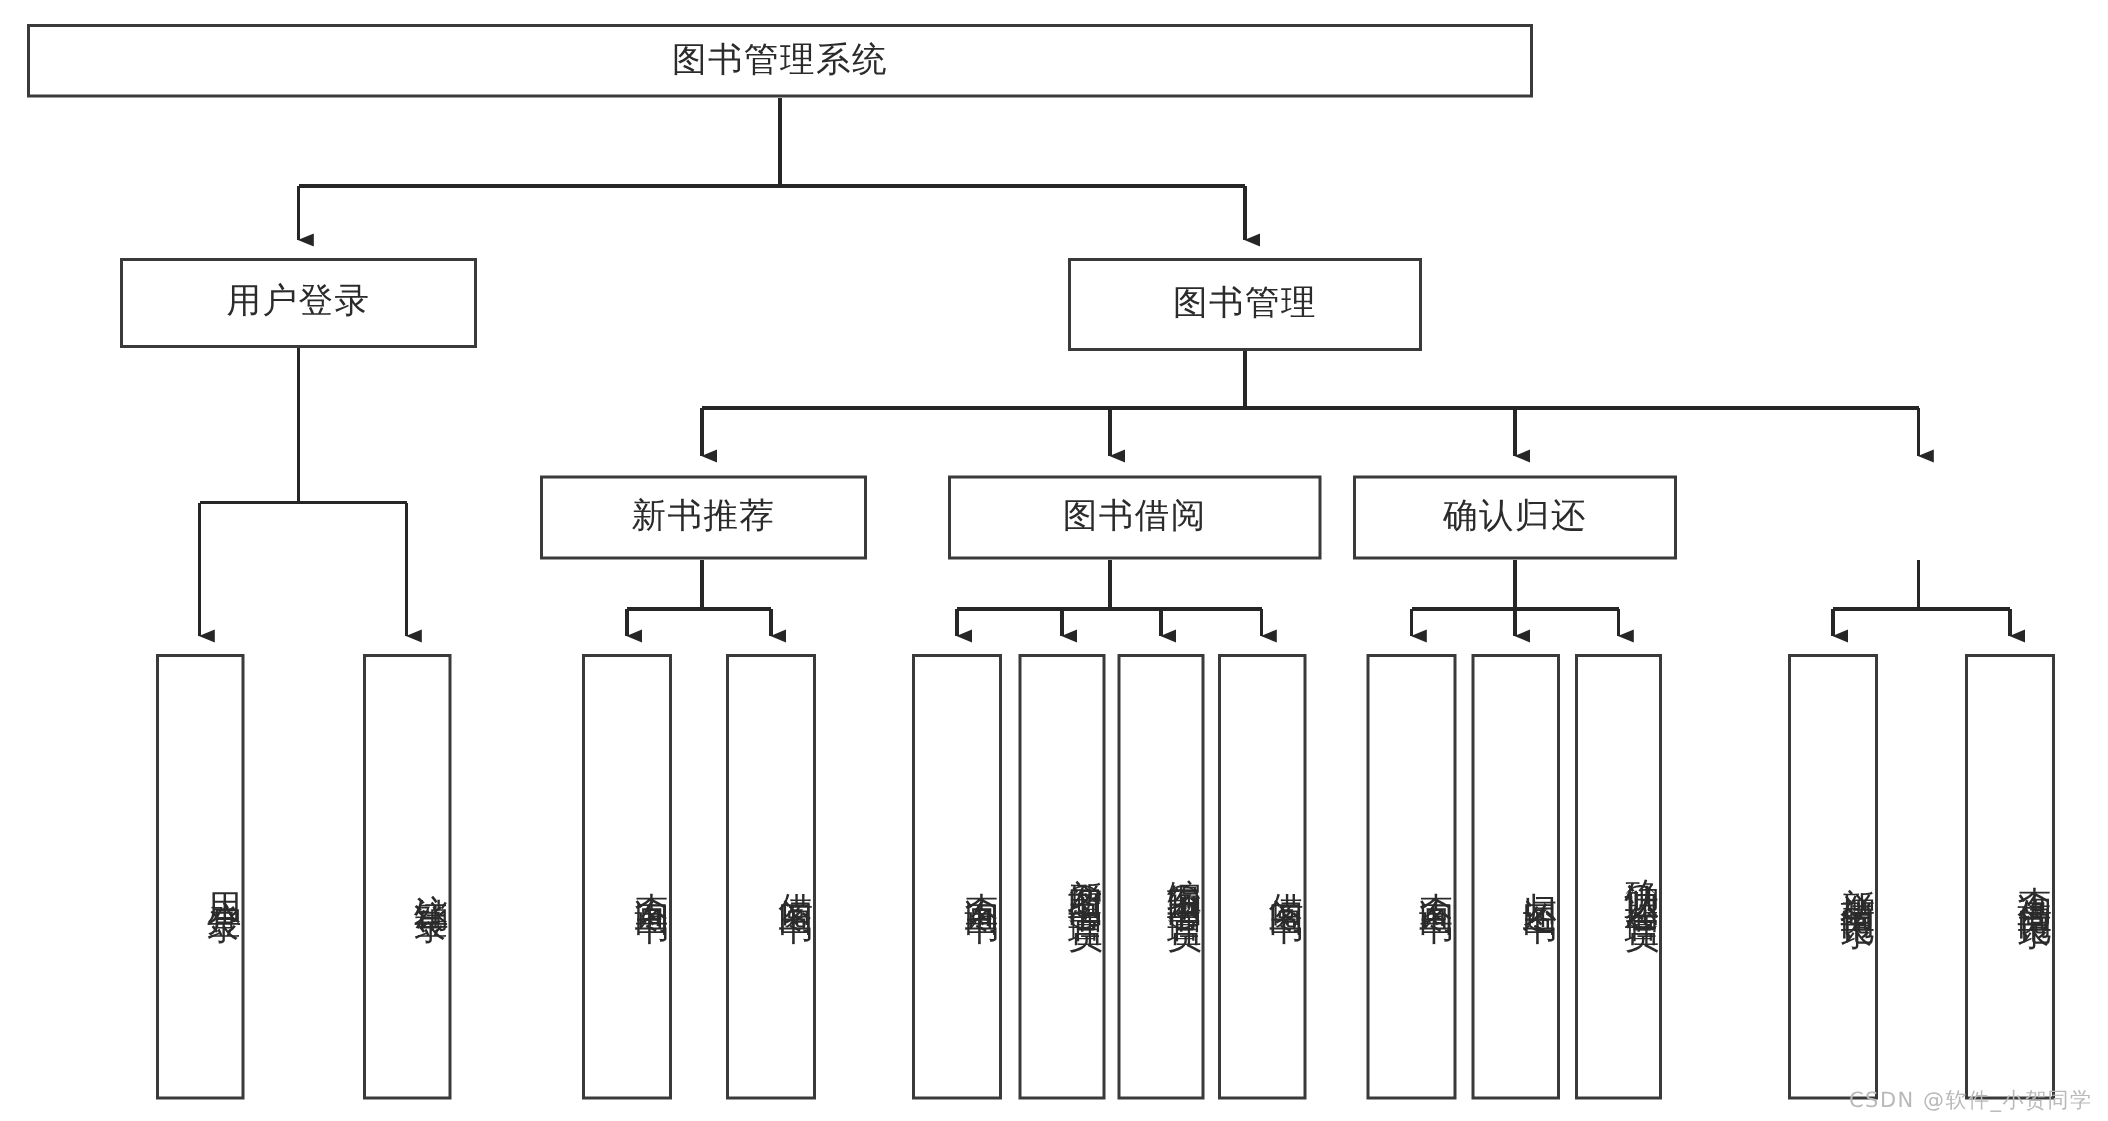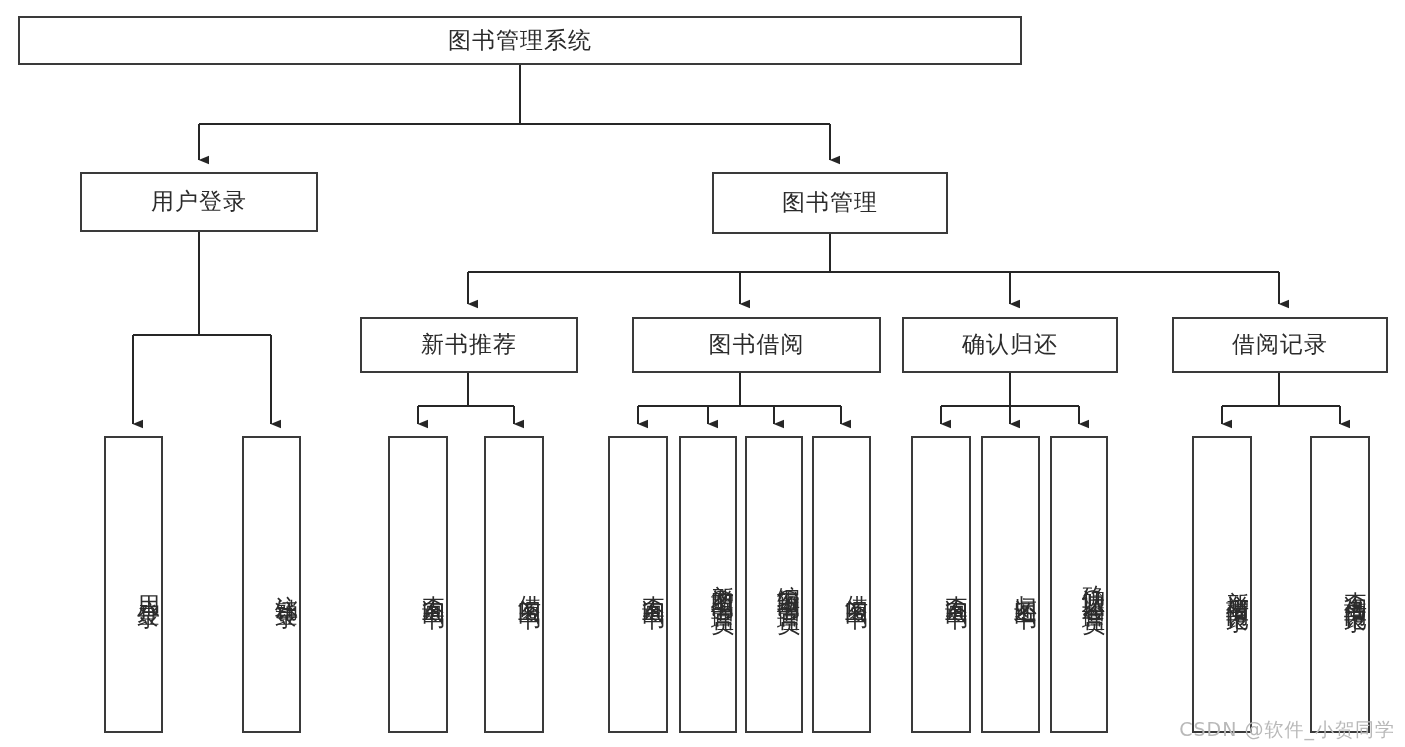--- a/index.html
+++ b/index.html
@@ -38,21 +38,21 @@
   .node.v.tall{align-items:flex-start;}
   .vtext{
     writing-mode:vertical-rl;
     text-orientation:upright;
     white-space:nowrap;
   }
   .watermark{
     position:absolute;
     right:10px;
     bottom:4px;
-    font-size:19px;
+    font-size:14px;
     color:#b9b9b9;
     letter-spacing:1px;
     white-space:nowrap;
     font-family:"DejaVu Sans","Liberation Sans",sans-serif;
   }
 </style>
 </head>
 <body>
 
 <div id="stage">
@@ -123,23 +123,20 @@
 
   <div class="node h" style="left:360px;top:317px;width:218px;height:56px;">
     <span>新书推荐</span>
   </div>
   <div class="node h" style="left:632px;top:317px;width:249px;height:56px;">
     <span>图书借阅</span>
   </div>
   <div class="node h" style="left:902px;top:317px;width:216px;height:56px;">
     <span>确认归还</span>
   </div>
-  <div class="node h" style="left:1172px;top:317px;width:216px;height:56px;">
-    <span>借阅记录</span>
-  </div>
 
   <div class="node v" style="left:104px;top:436px;width:59px;height:297px;">
     <span class="vtext">用户登录</span>
   </div>
   <div class="node v" style="left:242px;top:436px;width:59px;height:297px;">
     <span class="vtext">注销登录</span>
   </div>
 
   <div class="node v" style="left:388px;top:436px;width:60px;height:297px;">
     <span class="vtext">查询图书</span>

